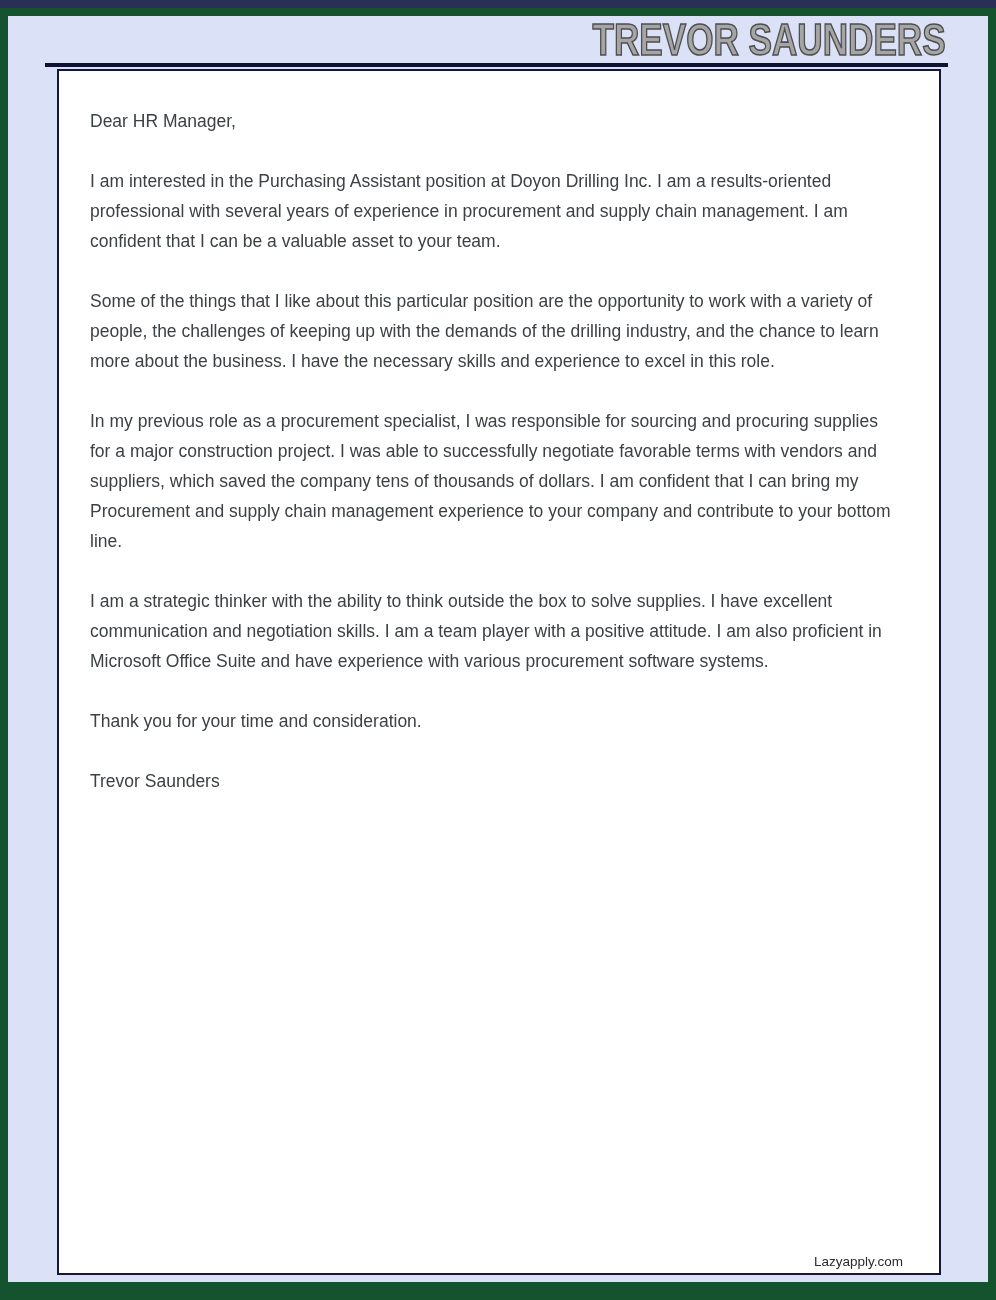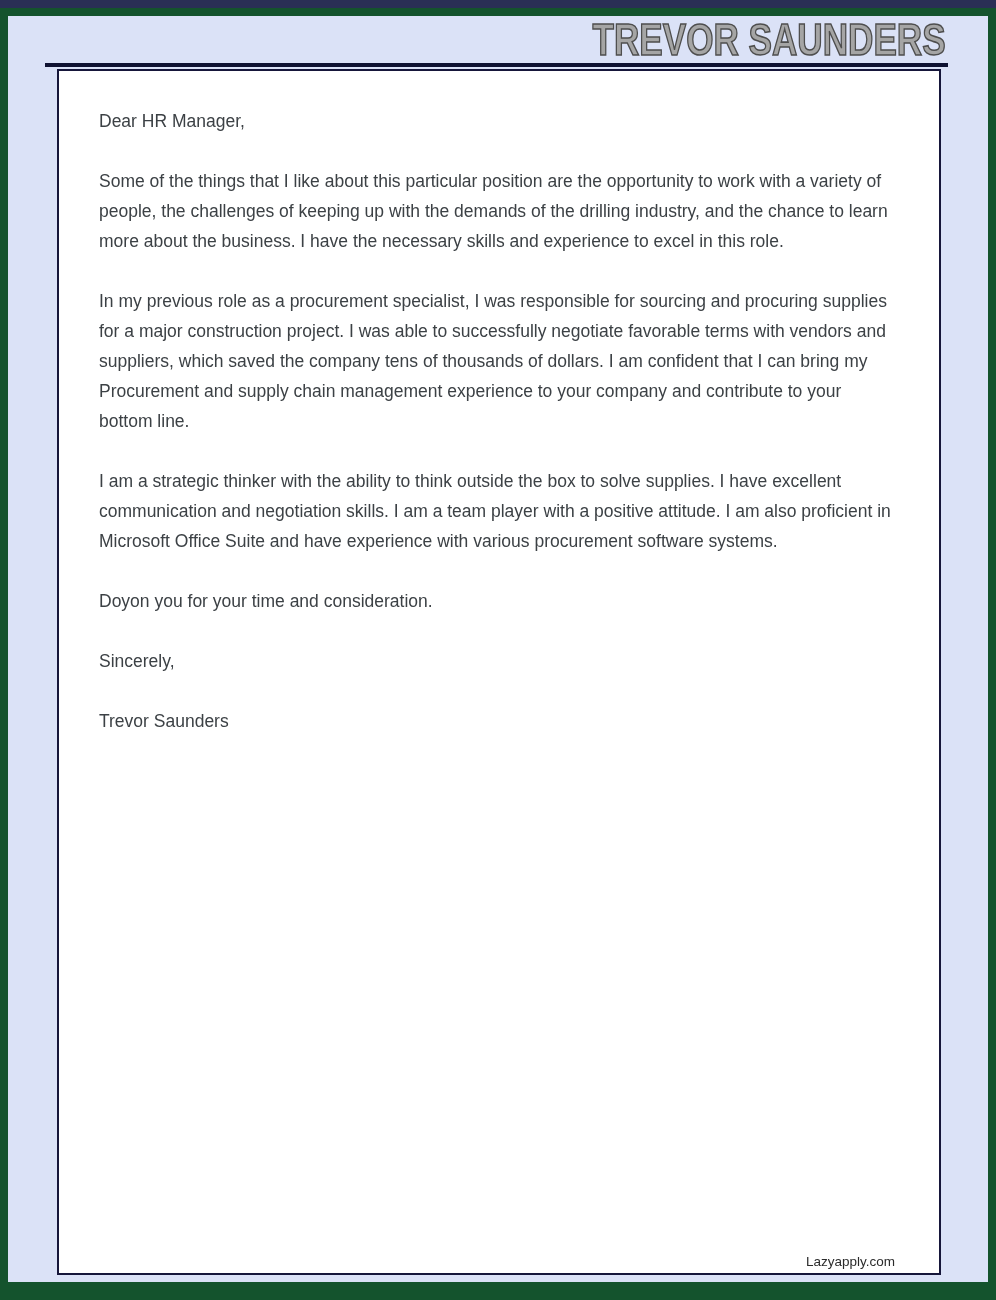--- a/index.html
+++ b/index.html
@@ -46,70 +46,70 @@
   .page {
     position: absolute;
     left: 57px;
     top: 61px;
     width: 884px;
     height: 1206px;
     background: #ffffff;
     border: 2px solid #16163a;
   }
   .letter-content {
-    padding: 35px 45px 0 40px;
+    padding: 35px 45px 0 31px;
     color: #3c4145;
     font-size: 17.5px;
     line-height: 30px;
   }
   .letter-content p {
     margin: 0 0 30px 0;
   }
   .letter-content p.signature {
     margin-bottom: 10px;
   }
   .letter-date {
     color: #1d79d2;
     cursor: pointer;
     display: inline-block;
   }
   .watermark {
     position: absolute;
     bottom: 4px;
-    right: 44px;
+    right: 36px;
     font-size: 13.5px;
     color: #2b2b2b;
   }
 </style>
 </head>
 <body>
 
 <div class="outer">
   <div class="canvas"></div>
 
   <div class="header-name">TREVOR SAUNDERS</div>
 
   <div class="header-divider"></div>
 
   <div class="page">
     <div class="letter-content">
 
       <p>Dear HR Manager,</p>
 
+      <p>I am interested in the Purchasing Assistant position at Doyon Drilling Inc. I am a results-oriented professional with several years of experience in procurement and supply chain management. I am confident that I can be a valuable asset to your team.</p>
 
       <p>Some of the things that I like about this particular position are the opportunity to work with a variety of people, the challenges of keeping up with the demands of the drilling industry, and the chance to learn more about the business. I have the necessary skills and experience to excel in this role.</p>
 
       <p>In my previous role as a procurement specialist, I was responsible for sourcing and procuring supplies for a major construction project. I was able to successfully negotiate favorable terms with vendors and suppliers, which saved the company tens of thousands of dollars. I am confident that I can bring my Procurement and supply chain management experience to your company and contribute to your bottom line.</p>
 
       <p>I am a strategic thinker with the ability to think outside the box to solve supplies. I have excellent communication and negotiation skills. I am a team player with a positive attitude. I am also proficient in Microsoft Office Suite and have experience with various procurement software systems.</p>
 
 
-      <p>Doyon you for your time and consideration.</p>
+      <p>Thank you for your time and consideration.</p>
 
-      <p>Sincerely,</p>
 
       <p class="signature">Trevor Saunders</p>
 
 
     </div>
 
     <div class="watermark">Lazyapply.com</div>
   </div>
 </div>
 

